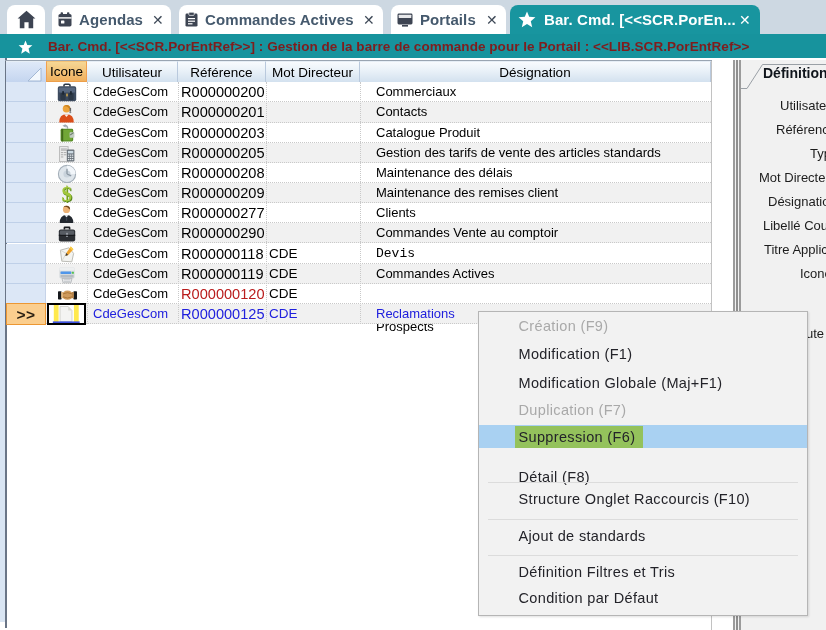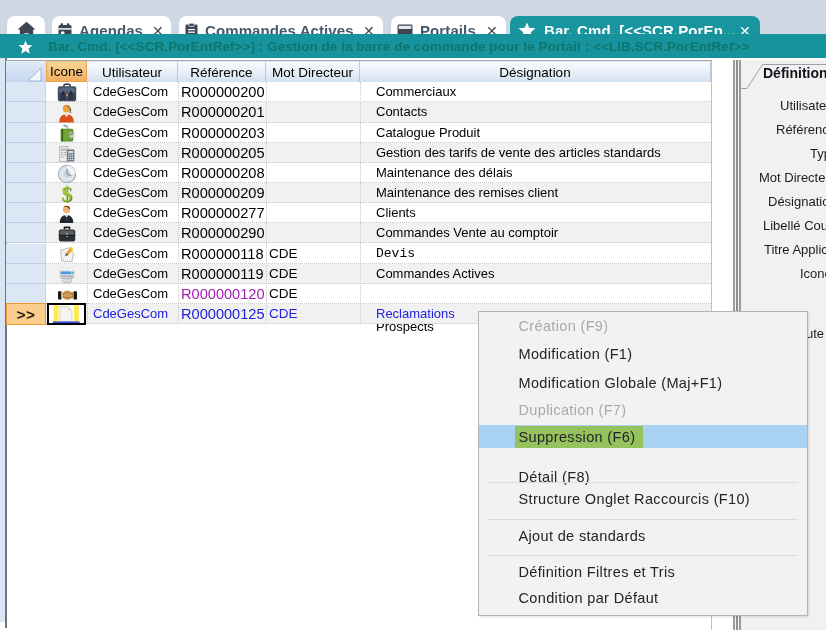--- a/index.html
+++ b/index.html
@@ -1,18 +1,18 @@
 <!DOCTYPE html>
 <html><head><meta charset="utf-8">
 <style>
   * { margin:0; padding:0; box-sizing:border-box; }
   html,body { width:826px; height:630px; overflow:hidden; background:#fff;
     font-family:"Liberation Sans", sans-serif; position:relative; }
   .abs { position:absolute; }
-  .tab { position:absolute; top:16px; height:29px; background:#fff;
+  .tab { position:absolute; top:5px; height:29px; background:#fff;
     border-radius:8px 8px 0 0; display:flex; align-items:center; }
   .tabtxt { font-size:15px; font-weight:600; color:#45596d; letter-spacing:0.1px; }
   .x { font-size:14px; font-weight:500; color:#3f4a58; }
   .hcell { position:absolute; top:61px; height:21.3px;
     background:linear-gradient(#f8fbfe 0%,#e9f1f8 45%,#d3e1ef 100%);
     border-right:1px solid #b9c9dd; border-top:1px solid #e6eef6;
     font-size:13.5px; color:#000; display:flex; align-items:center; justify-content:center; }
   .cell { position:absolute; font-size:13px; color:#000; white-space:nowrap; }
   .mi { position:absolute; left:518.5px; font-size:14.5px; letter-spacing:0.35px; color:#232329; height:20px; line-height:20px; white-space:nowrap; }
   .lbl { position:absolute; font-size:13px; color:#1c1c1c; white-space:nowrap; }
@@ -67,21 +67,21 @@
         <path d="M9 0.5 L11.2 5.8 L17.4 6.3 L12.8 10.2 L14.2 16.2 L9 13 L3.8 16.2 L5.2 10.2 L0.6 6.3 L6.8 5.8 Z" fill="#fff"></path>
       </svg>
     </span>
     <span class="tabtxt" style="margin-left:8px;color:#fff;">Bar. Cmd. [&lt;&lt;SCR.PorEn...</span>
     <span class="x" style="position:absolute;left:229px;color:#fff;">✕</span>
   </div>
 <div class="abs" style="left:0;top:34px;width:826px;height:24px;background:#17939d;"></div>
 <div class="abs" style="left:18px;top:40px;"><svg width="15" height="15" viewBox="0 0 15 15">
       <path d="M7.5 0.4 L9.3 4.9 L14.4 5.3 L10.6 8.6 L11.8 13.8 L7.5 11 L3.2 13.8 L4.4 8.6 L0.6 5.3 L5.7 4.9 Z" fill="#fff"></path>
     </svg></div>
-<div class="abs" style="left:48px;top:34px;height:32px;line-height:25px;font-size:13.5px;font-weight:bold;color:#0f766e;letter-spacing:0.05px;">Bar. Cmd. [&lt;&lt;SCR.PorEntRef&gt;&gt;] : Gestion de la barre de commande pour le Portail : &lt;&lt;LIB.SCR.PorEntRef&gt;&gt;</div>
+<div class="abs" style="left:48px;top:34px;height:32px;line-height:25px;font-size:13.5px;font-weight:bold;color:#7f1d1d;letter-spacing:0.05px;">Bar. Cmd. [&lt;&lt;SCR.PorEntRef&gt;&gt;] : Gestion de la barre de commande pour le Portail : &lt;&lt;LIB.SCR.PorEntRef&gt;&gt;</div>
 <div class="abs" style="left:0;top:58px;width:6px;height:564px;background:#d9e5f3;"></div>
 <div class="abs" style="left:5px;top:58px;width:1.5px;height:570px;background:#6a7586;"></div>
 <div class="abs" style="left:5px;top:60px;width:707px;height:1px;background:#9aa5b2;"></div>
 <div class="hcell" style="left:6px;width:40px;background:linear-gradient(#dfe9f8,#c4d5ef);border-right:0;"></div>
 <svg class="abs" style="left:28px;top:68px;" width="14" height="14">
     <polygon points="0,13 13,13 13,0" fill="#f3f8fd" stroke="#a3b8d4" stroke-width="1"></polygon>
   </svg>
 <div class="hcell" style="left:46px;width:41px;background:linear-gradient(#f6d795,#f0b05e);border-left:1px solid #f0a050;border-right:1px solid #f0a050;border-top:1px solid #f3c277;border-bottom:1px solid #ed9f4a;">Icone</div>
 <div class="hcell" style="left:87px;width:91px;">Utilisateur</div>
 <div class="hcell" style="left:178px;width:88px;">Référence</div>
@@ -234,21 +234,21 @@
 <div class="abs" style="left:46px;top:283.80px;width:665px;height:20.15px;background:#ffffff;border-bottom:1px dotted #c9c9c9;"></div>
 <div class="abs" style="left:56.5px;top:284.80px;"><svg width="21" height="20" viewBox="0 0 21 20">
       <rect x="1" y="6.2" width="3.6" height="8.2" rx="0.7" fill="#15181c"></rect>
       <rect x="16.4" y="6.2" width="3.6" height="8.2" rx="0.7" fill="#15181c"></rect>
       <ellipse cx="10.5" cy="10.2" rx="5.6" ry="4.6" fill="#cf9a5c"></ellipse>
       <path d="M5.6 9 q4.9 -2.7 9.8 0 M6 11.8 q4.5 2.4 9 0" stroke="#a87434" stroke-width="0.9" fill="none"></path>
       <rect x="4.2" y="7" width="1.8" height="6.2" fill="#e2b77f"></rect>
       <rect x="15" y="7" width="1.8" height="6.2" fill="#b9854a"></rect>
     </svg></div>
 <div class="cell" style="left:93px;top:283.80px;height:20.15px;line-height:20.15px;color:#000;">CdeGesCom</div>
-<div class="cell" style="left:181px;top:283.80px;height:26px;line-height:20.15px;color:#a21caf;font-size:14.6px;">R000000120</div>
+<div class="cell" style="left:181px;top:283.80px;height:26px;line-height:20.15px;color:#b91c1c;font-size:14.6px;">R000000120</div>
 <div class="cell" style="left:269px;top:283.80px;height:20.15px;line-height:20.15px;color:#000;font-size:13.5px;">CDE</div>
 <div class="cell" style="left:376px;top:283.80px;height:20.15px;line-height:20.15px;color:#000;margin-top:33px;">Prospects</div>
 <div class="abs" style="left:6px;top:303.15px;width:40px;height:21.55px;background:#fbce8e;border:1.5px solid #ec9733;color:#2b2013;font-size:15.5px;font-weight:bold;display:flex;align-items:center;justify-content:center;letter-spacing:0.5px;padding-top:2px;">&gt;&gt;</div>
 <div class="abs" style="left:46px;top:303.95px;width:665px;height:20.15px;background:#f1f1f1;border-bottom:1px dotted #c9c9c9;"></div>
 <div class="abs" style="left:47px;top:302.95px;width:38.5px;height:22.15px;border:2px solid #000;background:#fff;"></div>
 <div class="abs" style="left:49px;top:305.15px;"><svg width="34.5" height="18" viewBox="0 0 36 18" preserveAspectRatio="none">
       <rect x="0" y="0" width="36" height="18" fill="#fff"></rect>
       <rect x="5" y="0" width="5" height="18" fill="#ffe94d"></rect>
       <rect x="26" y="0" width="5" height="18" fill="#ffe94d"></rect>
       <path d="M11.5 1.5 L20 1.5 L24 5.5 L24 16.5 L11.5 16.5 Z" fill="#f4f4f2" stroke="#c9c9c2" stroke-width="0.8"></path>

